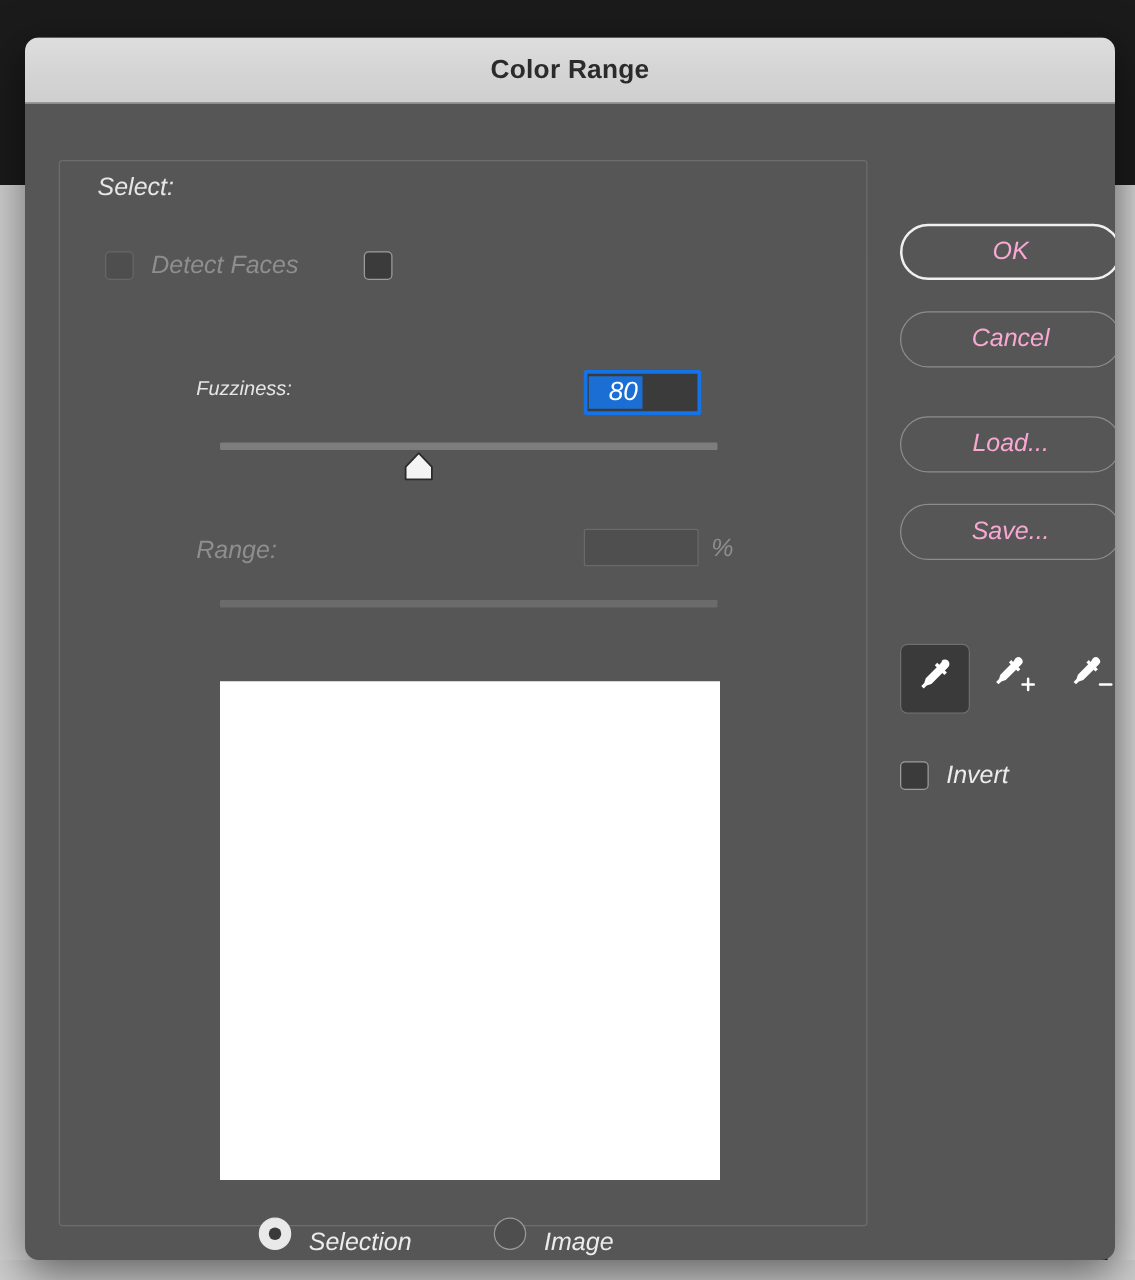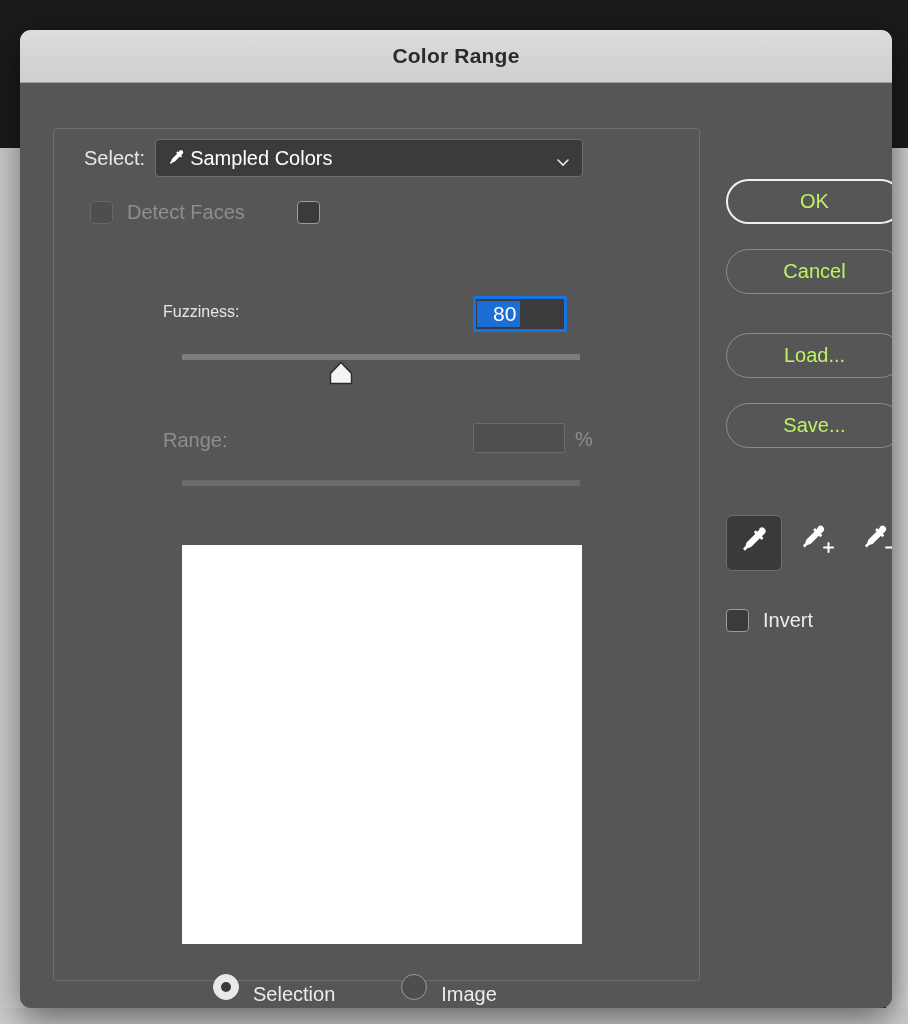--- a/index.html
+++ b/index.html
@@ -45,21 +45,21 @@
   .titlebar {
     position: absolute; left: 0; top: 0; width: 100%; height: 52px;
     background: linear-gradient(to bottom, #dedede 0%, #d4d4d4 55%, #cfcfcf 100%);
     border-bottom: 1px solid #9e9e9e;
     display: flex; align-items: center; justify-content: center;
   }
   .title-text {
     font-size: 21px; font-weight: bold; color: #2b2b2b; letter-spacing: .2px;
   }
 
-  .body { position: absolute; left: 10px; top: 53px; width: 100%; height: 925px; }
+  .body { position: absolute; left: 4px; top: 53px; width: 100%; height: 925px; font-style: italic; }
 
   
   .groupbox {
     position: absolute; left: 23px; top: 45px; width: 645px; height: 851px;
     border: 1px solid #6d6d6d; border-radius: 3px;
   }
 
   
   .select-row {
     position: absolute; left: 50px; top: 56px; display: flex; align-items: center; gap: 10px;
@@ -136,21 +136,21 @@
   .rad.on { background: #e9e9e9; border-color: #e9e9e9; }
   .rad.on::after { content: ""; width: 10px; height: 10px; border-radius: 50%; background: #3a3a3a; }
   .rad-lbl { font-size: 20px; color: #ececec; margin-left: 14px; margin-top: 16px; }
   .gap { width: 66px; }
 
   
   .btn {
     position: absolute; left: 696px; width: 177px; height: 45px;
     box-sizing: border-box;
     border: 1px solid #8d8d8d; border-radius: 23px;
-    background: transparent; color: #bef264; font-size: 20px;
+    background: transparent; color: #f9a8d4; font-size: 20px;
     display: flex; align-items: center; justify-content: center;
   }
   .btn.default { border: 2px solid #f0f0f0; }
   .btn-ok     { top: 96px; }
   .btn-cancel { top: 166px; }
   .btn-load   { top: 250px; }
   .btn-save   { top: 320px; }
 
   
   .eyedroppers { position: absolute; left: 696px; top: 432px; display: flex; align-items: center; gap: 6px; }
@@ -177,33 +177,20 @@
     <div class="titlebar">
       <div class="title-text">Color Range</div>
     </div>
 
     <div class="body">
 
       <div class="groupbox"></div>
 
       <div class="select-row">
         <span class="lbl">Select:</span>
-        <div class="select-ctl">
-          <span style="display:inline-flex;">
-            <svg width="20" height="20" viewBox="0 0 20 20">
-              <path d="M13.6 2.6a2.2 2.2 0 0 1 3.1 3.1l-1.6 1.6 1 1-1.2 1.2-1-1-5.3 5.3-2.2.7-1.4 1.4-1.2-1.2 1.4-1.4.7-2.2 5.3-5.3-1-1L11.4 3.2l1 1 1.2-1.6z" fill="#ffffff"></path>
-            </svg>
-          </span>
-          <span>Sampled Colors</span>
-          <span class="chev">
-            <svg width="14" height="14" viewBox="0 0 14 14">
-                <path d="M2 5l5 5 5-5" stroke="#e8e8e8" stroke-width="1.6" fill="none" stroke-linecap="round"></path>
-              </svg>
-          </span>
-        </div>
       </div>
 
       <div class="cb-row">
         <div style="display:flex;align-items:center;">
           <span class="cbox disabled"></span>
           <span class="cb-label disabled">Detect Faces</span>
         </div>
         <div style="display:flex;align-items:center;margin-left:52px;">
           <span class="cbox"></span>
         </div>

